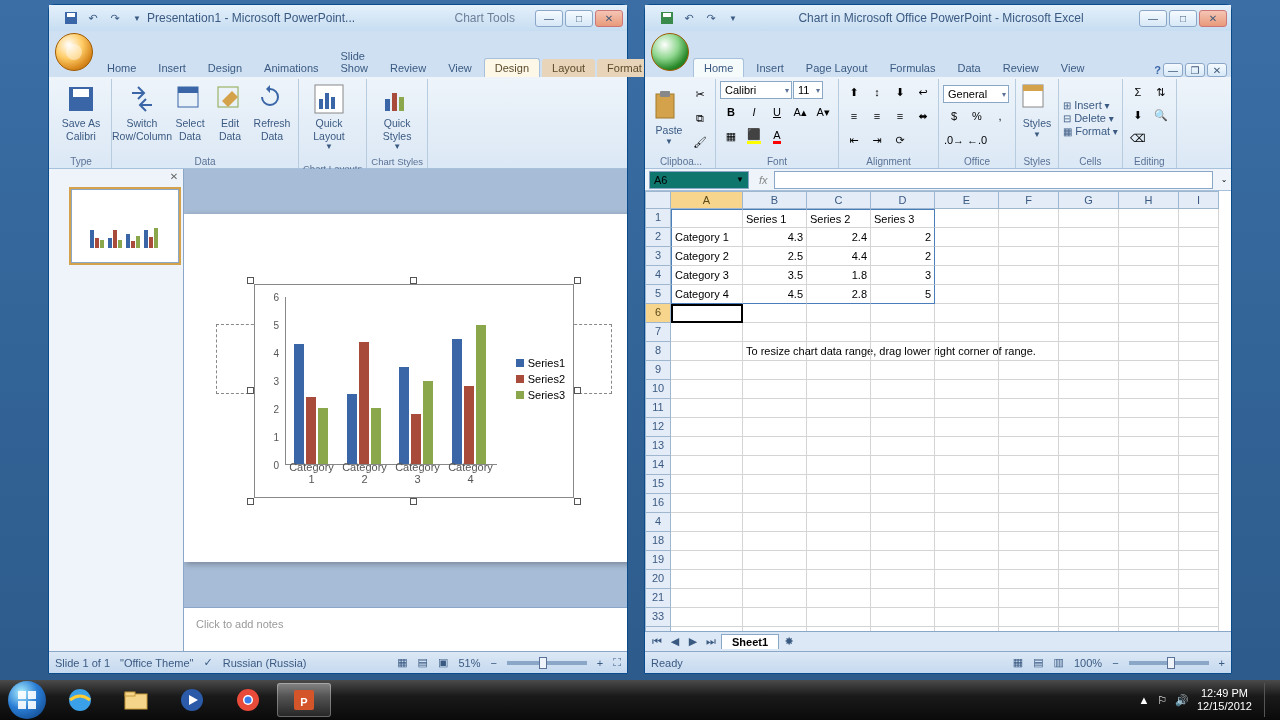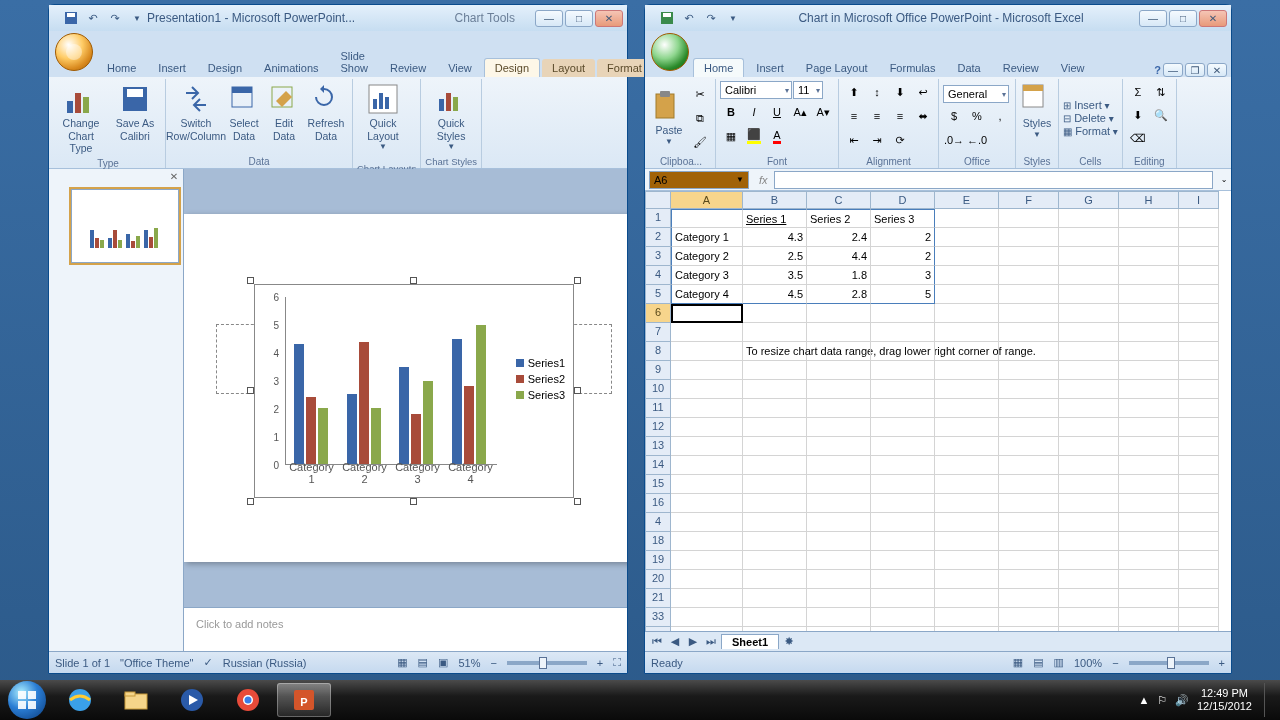--- a/index.html
+++ b/index.html
@@ -39,21 +39,21 @@
 .pp-chart-obj{position:absolute;left:70px;top:70px;width:320px;height:214px;border:1px solid #888;background:#fff;}
 .pp-chart-handles{position:absolute;inset:-4px;}
 .handle{position:absolute;width:7px;height:7px;background:#fff;border:1px solid #555;}
 .pp-notes{height:44px;background:#fff;border-top:1px solid #8ba7c7;padding:8px 12px;color:#999;font-size:13px;}
 .status-bar{height:22px;background:linear-gradient(#dce8f5,#c5d9ef);border-top:1px solid #8ba7c7;display:flex;align-items:center;padding:0 6px;font-size:10.5px;color:#3b5a82;gap:10px;}
 .status-bar .spacer{flex:1;}
 .zoom-slider{width:80px;height:4px;background:#8ba7c7;position:relative;}
 .zoom-thumb{position:absolute;width:8px;height:12px;background:#eef4fa;border:1px solid #5a7296;top:-4px;}
 
 .excel-formula-bar{height:22px;background:#eef4fa;border-bottom:1px solid #a7c0db;display:flex;align-items:center;}
-.name-box{width:100px;height:18px;border:1px solid #8ba7c7;background:#a16207;margin:0 4px;padding:0 4px;display:flex;align-items:center;}
+.name-box{width:100px;height:18px;border:1px solid #8ba7c7;background:#0f766e;margin:0 4px;padding:0 4px;display:flex;align-items:center;}
 .fx-label{font-style:italic;color:#888;padding:0 6px;}
 .formula-input{flex:1;height:18px;border:1px solid #8ba7c7;background:#fff;margin-right:4px;}
 .excel-grid-wrap{flex:1;display:flex;flex-direction:column;background:#fff;overflow:hidden;}
 .col-headers{display:flex;height:18px;}
 .corner{width:26px;background:#e4ecf7;border:1px solid #9eb6ce;}
 .col-h{background:#e4ecf7;border:1px solid #9eb6ce;border-left:none;text-align:center;line-height:16px;color:#3b5a82;font-size:11px;}
 .col-h.sel{background:#f7d58c;color:#5a4a1a;}
 .rows-wrap{flex:1;overflow:auto;}
 .row{display:flex;height:19px;}
 .row-h{width:26px;background:#e4ecf7;border:1px solid #9eb6ce;border-top:none;text-align:center;line-height:17px;color:#3b5a82;font-size:11px;}
@@ -130,30 +130,20 @@
         <div class="ribbon-tab">Slide Show</div>
         <div class="ribbon-tab">Review</div>
         <div class="ribbon-tab">View</div>
         <div class="ribbon-tab context active">Design</div>
         <div class="ribbon-tab context">Layout</div>
         <div class="ribbon-tab context">Format</div>
       </div>
   <div class="ribbon-body">
     <div class="ribbon-group">
       <div class="ribbon-group-body">
-        <div class="big-btn">
-              <div class="icon">
-                <svg width="32" height="32">
-                  <rect x="2" y="18" width="6" height="12" fill="#3a66a8"></rect>
-                  <rect x="10" y="10" width="6" height="20" fill="#a84b3a"></rect>
-                  <rect x="18" y="14" width="6" height="16" fill="#8aa84b"></rect>
-                </svg>
-              </div>
-              <span>Change Chart Type</span>
-            </div>
         <div class="big-btn">
               <div class="icon">
                 <svg width="32" height="32">
                   <rect x="4" y="4" width="24" height="24" fill="#3a66a8"></rect>
                   <rect x="8" y="6" width="16" height="8" fill="#fff"></rect>
                 </svg>
               </div>
               <span>Save As Calibri</span>
             </div>
       </div>
@@ -550,21 +540,21 @@
           <div class="col-h" style="width: 64px;">E</div>
           <div class="col-h" style="width: 60px;">F</div>
           <div class="col-h" style="width: 60px;">G</div>
           <div class="col-h" style="width: 60px;">H</div>
           <div class="col-h" style="width: 40px;">I</div>
         </div>
     <div class="rows-wrap" id="excel-rows">
           <div class="row">
             <div class="row-h">1</div>
             <div class="cell" style="width: 72px; border-top: 1.5px solid rgb(74, 126, 187); border-left: 1.5px solid rgb(74, 126, 187);"></div>
-            <div class="cell" style="width: 64px; border-top: 1.5px solid rgb(74, 126, 187); text-decoration: underline;">Series 1</div>
+            <div class="cell" style="width: 64px; border-top: 1.5px solid rgb(74, 126, 187);">Series 1</div>
             <div class="cell" style="width: 64px; border-top: 1.5px solid rgb(74, 126, 187);">Series 2</div>
             <div class="cell" style="width: 64px; border-top: 1.5px solid rgb(74, 126, 187); border-right: 1.5px solid rgb(74, 126, 187);">Series 3</div>
             <div class="cell" style="width: 64px;"></div>
             <div class="cell" style="width: 60px;"></div>
             <div class="cell" style="width: 60px;"></div>
             <div class="cell" style="width: 60px;"></div>
             <div class="cell" style="width: 40px;"></div>
           </div>
           <div class="row">
             <div class="row-h">2</div>

